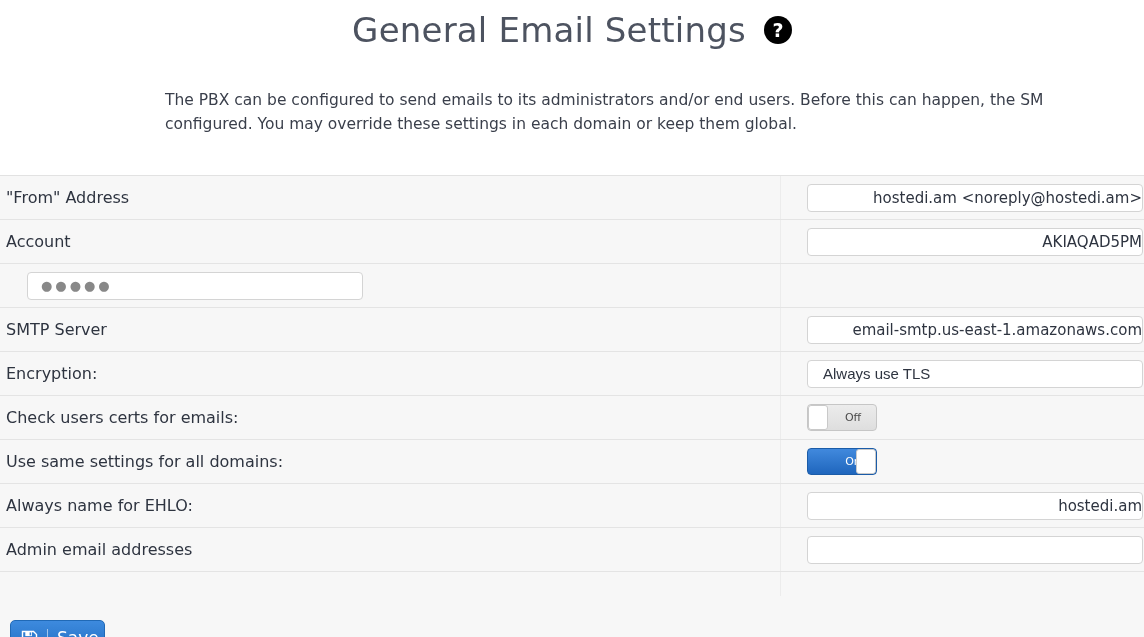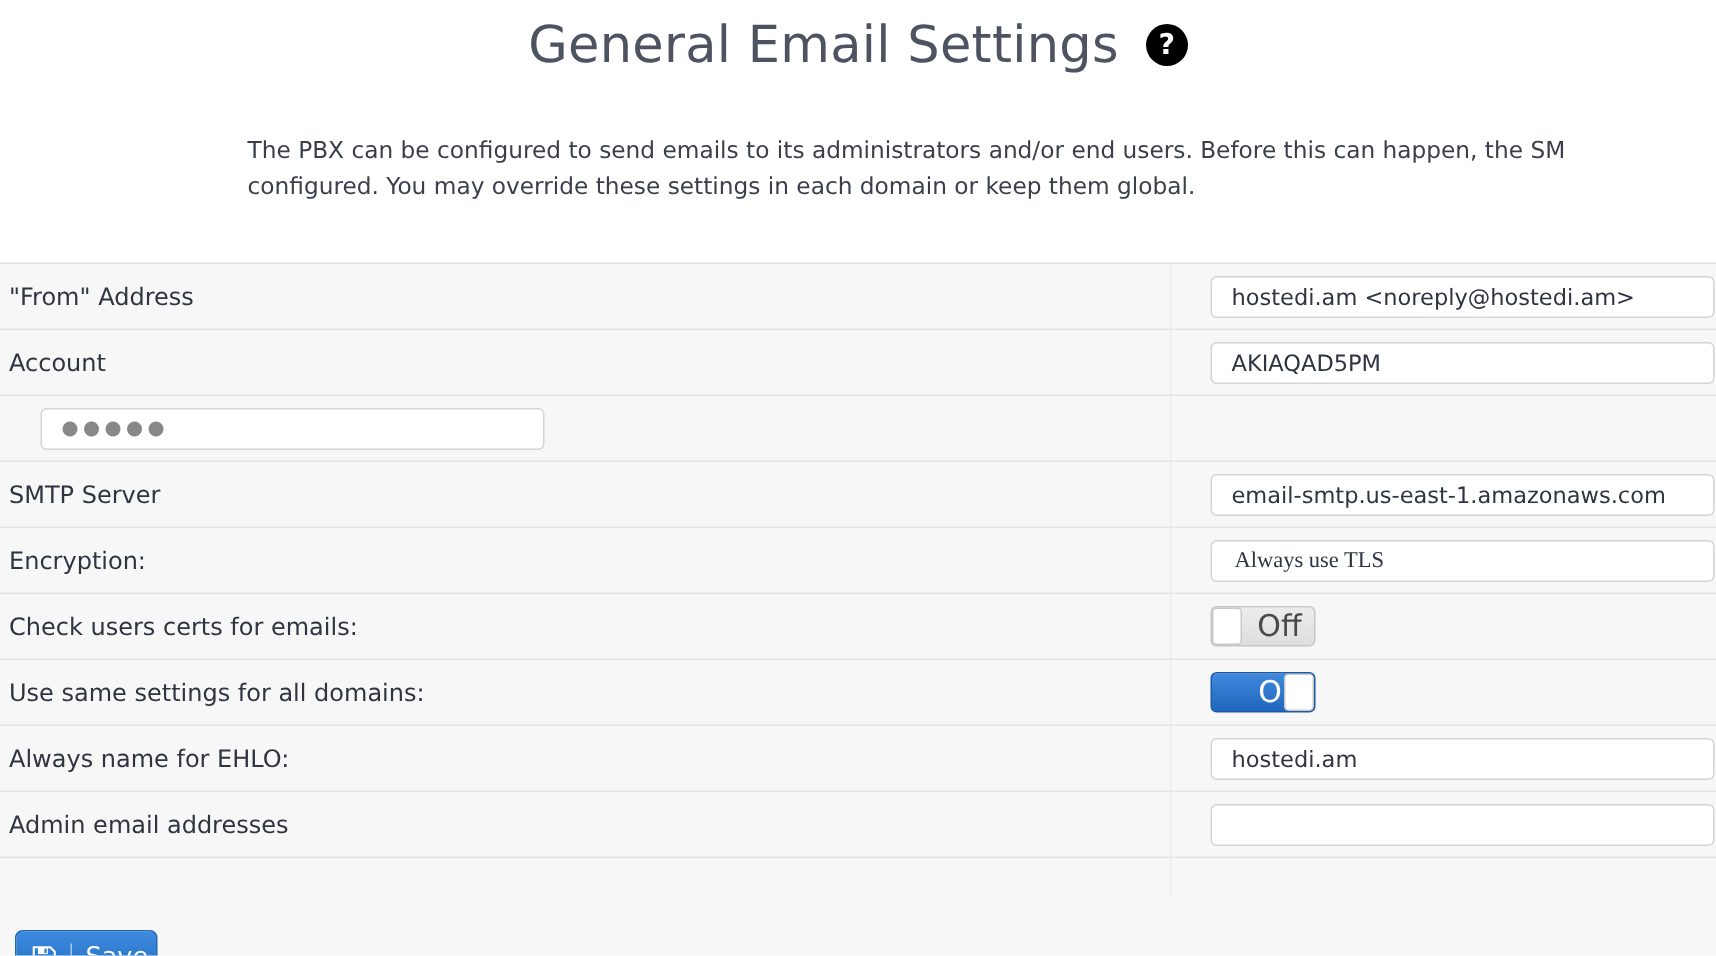--- a/index.html
+++ b/index.html
@@ -133,20 +133,21 @@
     font-family: "DejaVu Sans", sans-serif;
     font-size: 15px;
     color: #2e3440;
     background: #ffffff;
     border: 1px solid #d4d4d4;
     border-radius: 4px;
     outline: none;
     line-height: 26px;
     overflow: hidden;
     white-space: nowrap;
+    text-align: right;
   }
   .txt.empty { padding-left: 8px; }
 
   .pwd-dots {
     display: block;
     width: 336px;
     height: 28px;
     box-sizing: border-box;
     padding: 0 0 0 13px;
     background: #ffffff;
@@ -159,21 +160,21 @@
     white-space: nowrap;
     overflow: hidden;
   }
 
   .select {
     display: block;
     width: 336px;
     height: 28px;
     box-sizing: border-box;
     padding: 0 0 0 15px;
-    font-family: Liberation Serif, serif;
+    font-family: Liberation Sans, sans-serif;
     font-size: 15px;
     color: #2e3440;
     background: #ffffff;
     border: 1px solid #d4d4d4;
     border-radius: 4px;
     line-height: 26px;
     white-space: nowrap;
     overflow: hidden;
   }
 
@@ -187,21 +188,21 @@
     box-sizing: border-box;
     overflow: hidden;
     cursor: pointer;
     user-select: none;
   }
   .toggle .tg-label {
     position: absolute;
     top: 0;
     height: 25px;
     line-height: 25px;
-    font-size: 20px;
+    font-size: 11px;
     text-align: center;
     width: 46px;
   }
   .toggle .knob {
     position: absolute;
     top: 0;
     width: 20px;
     height: 25px;
     background: #ffffff;
     border: 1px solid #c9c9c9;

